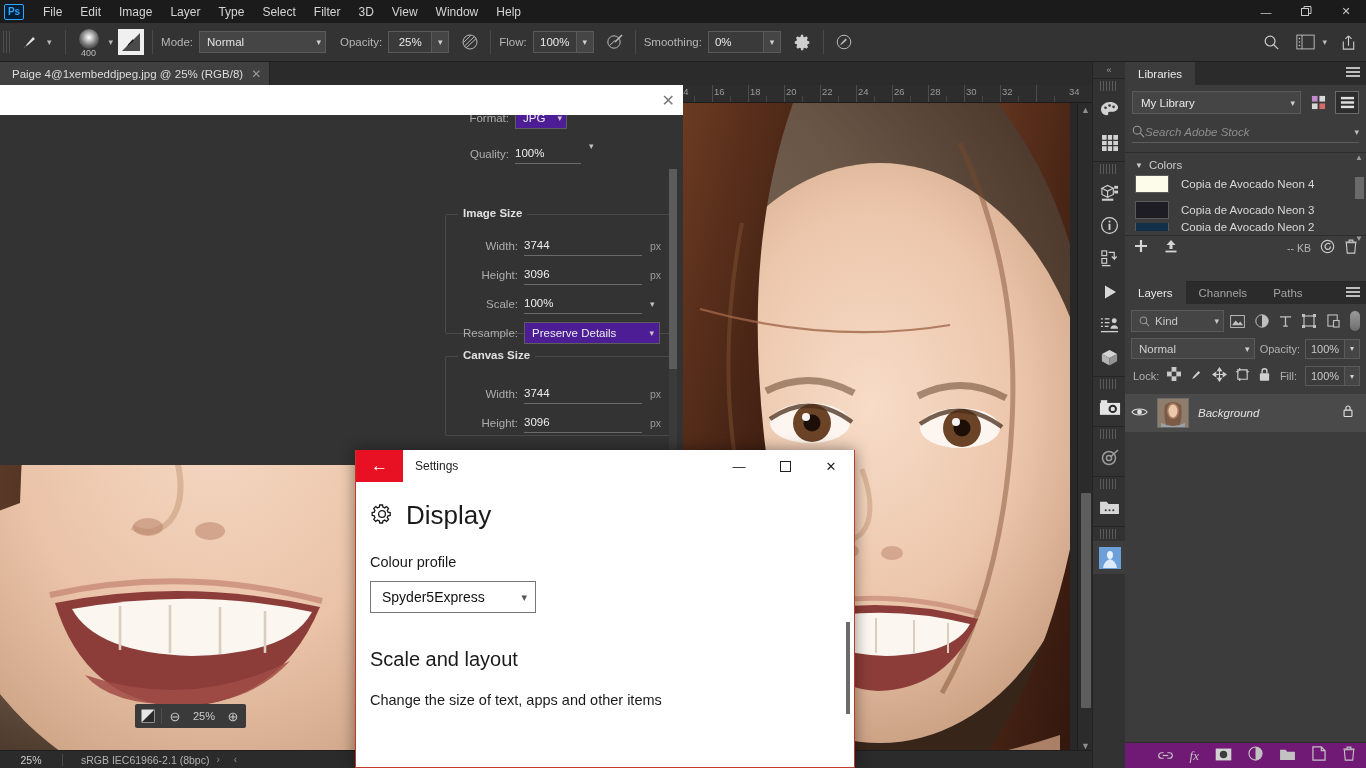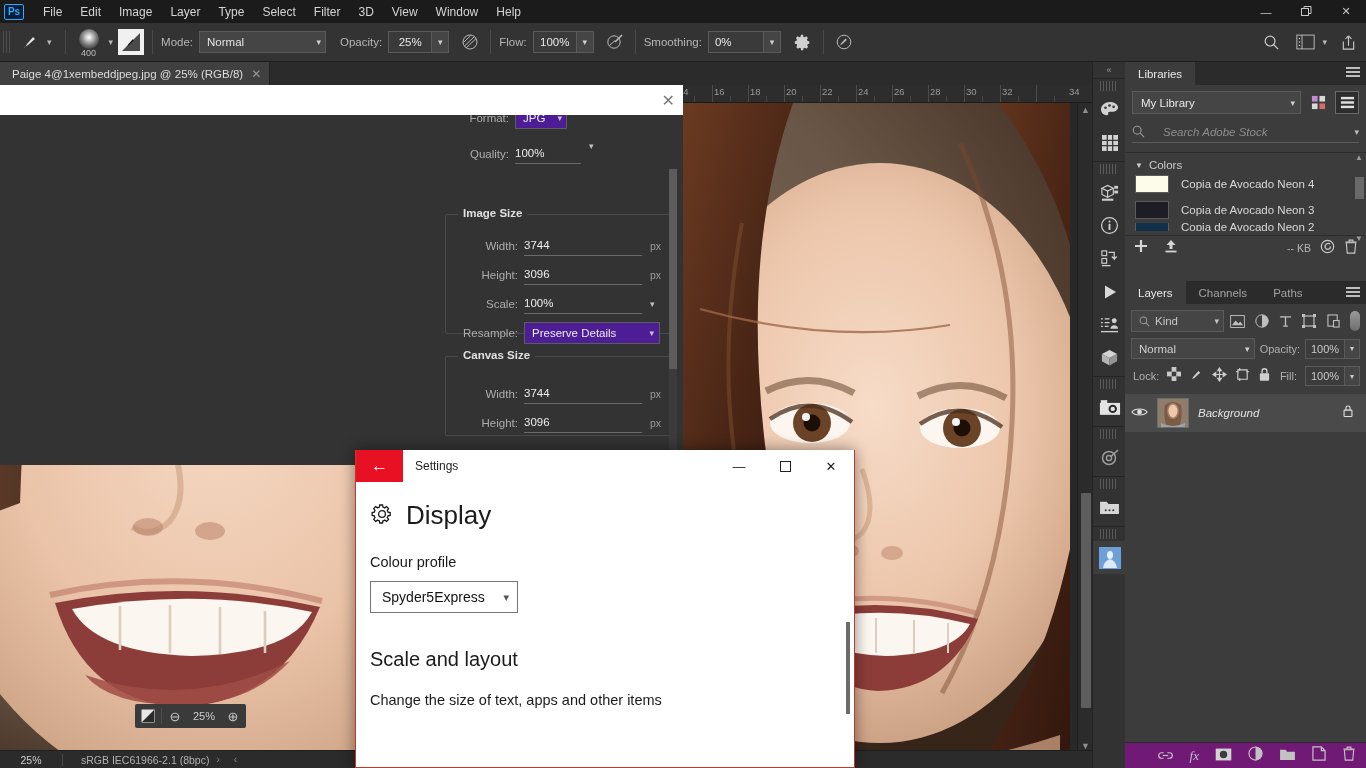--- a/index.html
+++ b/index.html
@@ -146,21 +146,21 @@
   .lib-row{ display:flex; align-items:center; padding:6px 7px 0 7px; gap:5px;}
   .lib-select{
     flex:1; height:23px; background:#454545;border:1px solid #5a5a5a;color:#e8e8e8;font-size:11.5px;
     display:flex;align-items:center;padding:0 5px 0 8px;
   }
   .lib-select .sc{margin-left:auto;font-size:9px;color:#cfcfcf;}
   .viewbtn{width:24px;height:23px;border:1px solid transparent;display:flex;align-items:center;justify-content:center;}
   .viewbtn.sel{background:#2d2d2d;border:1px solid #6a6a6a;}
   .lib-search{
     margin:7px 7px 0 7px; height:22px; border-bottom:1px solid #5c5c5c;
-    display:flex; align-items:center; gap:18px; color:#8d8d8d; font-size:11.5px;
+    display:flex; align-items:center; gap:0; color:#8d8d8d; font-size:11.5px;
   }
   .lib-search input{background:transparent;border:none;outline:none;color:#c9c9c9;font-size:11.5px;
     font-style:italic;font-family:"Liberation Sans",sans-serif;flex:1;}
   .lib-search input::placeholder{color:#8d8d8d;font-style:italic;}
   .lib-group{ margin-top:9px; border-top:1px solid #2c2c2c; padding-top:6px; position:relative;}
   .lib-grphead{ color:#cbcbcb;font-size:11.5px;padding-left:10px;display:flex;align-items:center;gap:6px;}
   .lib-item{ display:flex;align-items:center;gap:12px;padding:4px 0 4px 10px;}
   .lib-sw{width:34px;height:18px;border:1px solid #5b5b5b;}
   .lib-name{color:#d8d8d8;font-size:11.5px;}
   .lib-scroll{position:absolute;right:2px;top:4px;width:9px;height:82px;}
@@ -233,21 +233,21 @@
     font-size:17px;}
   .set-title{ color:#222; font-size:12px; margin-left:12px;}
   .set-wctrl{ position:absolute; right:0; top:0; display:flex; }
   .set-wbtn{ width:46px;height:32px;display:flex;align-items:center;justify-content:center;color:#222;font-size:13px;}
   .set-content{ position:relative; padding:18px 22px 0 14px; height:285px; overflow:hidden;}
   .set-h1{ display:flex; align-items:center; gap:12px; color:#1a1a1a; font-size:26px; font-weight:400; }
   .set-gear{ font-size:22px; color:#1a1a1a; line-height:1;}
   .set-link{ color:#e81123; font-size:14.5px; margin-top:28px;}
   .set-sublabel{ color:#1a1a1a; font-size:14.5px; margin-top:23px;}
   .set-combo{
-    margin-top:11px; width:148px; height:32px; border:1px solid #767676; background:#fff;
+    margin-top:11px; width:166px; height:32px; border:1px solid #767676; background:#fff;
     display:flex; align-items:center; padding:0 8px 0 11px; color:#111; font-size:14px;
   }
   .set-combo .sc{ margin-left:auto; color:#555; font-size:11px;}
   .set-h2{ color:#1a1a1a; font-size:20px; margin-top:35px;}
   .set-p{ color:#1a1a1a; font-size:14.5px; margin-top:21px;}
   .set-scroll{ position:absolute; right:4px; top:140px; width:4px; height:92px; background:#6b6b6b;}
 </style>
 </head>
 <body>
 

